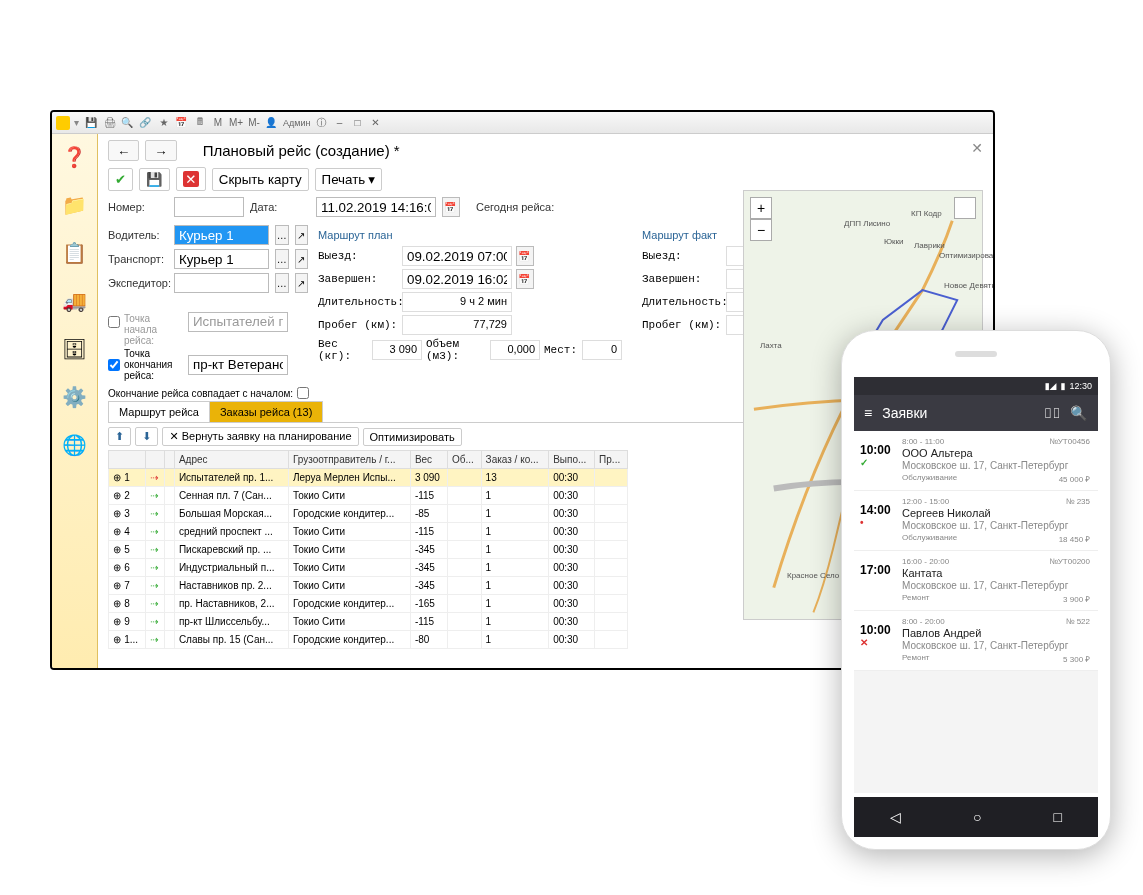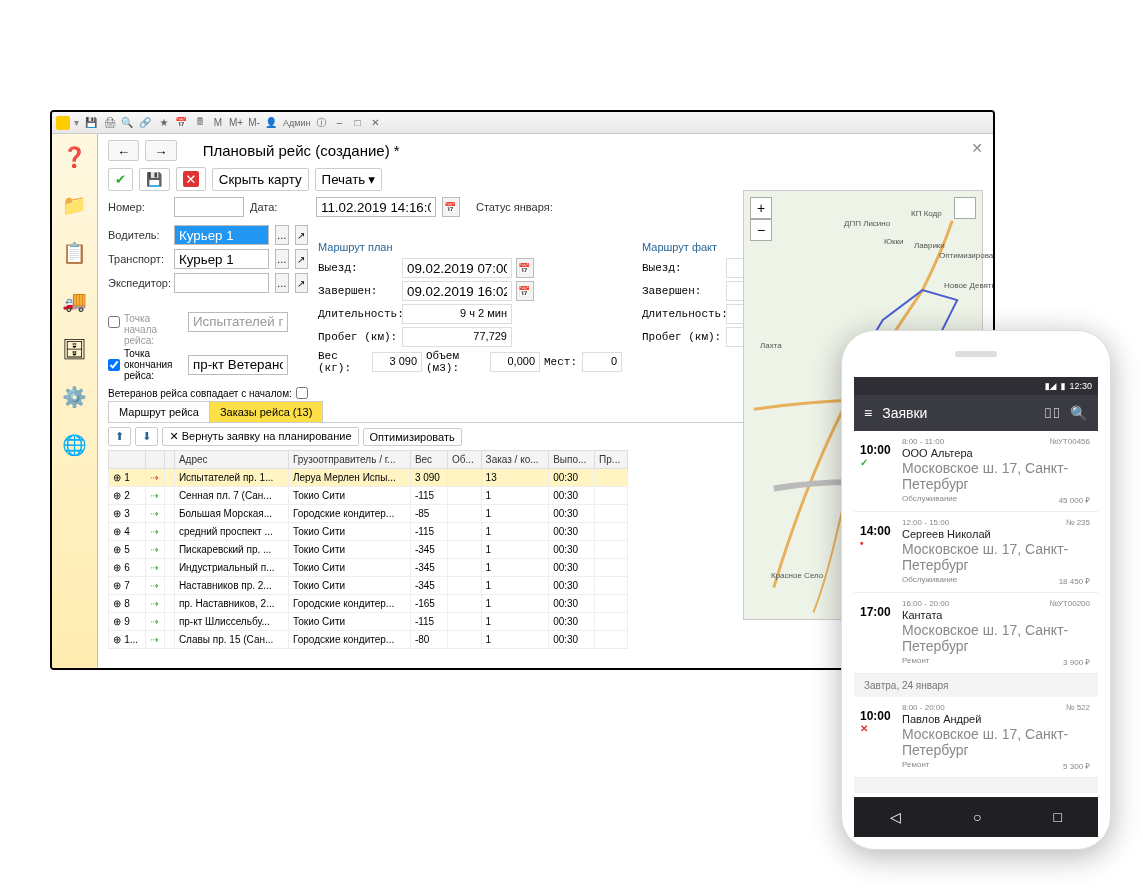--- a/index.html
+++ b/index.html
@@ -27,32 +27,32 @@
 .tool-btn { border:1px solid #ccc; background:#fff; padding:3px 6px; border-radius:2px; cursor:pointer; display:flex; align-items:center; gap:3px; }
 .green-check { color:#3a3; }
 .red-x { background:#d33; color:#fff; border-radius:2px; width:16px; height:16px; display:flex; align-items:center; justify-content:center; }
 
 .form-row { display:flex; align-items:center; gap:6px; margin:4px 0; font-size:11px; }
 .form-row label { min-width:60px; color:#333; }
 .input { border:1px solid #bbb; padding:2px 4px; height:20px; background:#fff; }
 .input.sel { background:#2196f3; color:#fff; }
 .cal-btn { border:1px solid #bbb; width:18px; height:20px; background:#f4f4f4; cursor:pointer; font-size:10px; }
 
-.plan-grid { display:flex; gap:20px; margin-top:20px; }
+.plan-grid { display:flex; gap:20px; margin-top:8px; }
 .plan-col { display:flex; flex-direction:column; gap:3px; }
 .plan-col .hdr { color:#2a6496; font-size:11px; margin-bottom:2px; }
 .plan-col .row { display:flex; align-items:center; gap:4px; }
 .plan-col .row label { width:80px;font-family:Liberation Mono, monospace; }
 .plan-col .row .val { border:1px solid #ddd; padding:2px 4px; width:110px; text-align:right; height:20px; }
 
 .chk-row { display:flex; align-items:center; gap:4px; margin:2px 0; font-size:10px; }
 .chk-row input[type=checkbox] { width:12px; height:12px; }
 
 .tabs { display:flex; margin-top:0; border-bottom:1px solid #ccc; }
-.tab { padding:4px 10px; border:1px solid #ccc; border-bottom:none; background:#fde047; margin-right:-1px; cursor:pointer; font-size:11px; }
+.tab { padding:4px 10px; border:1px solid #ccc; border-bottom:none; background:#eab308; margin-right:-1px; cursor:pointer; font-size:11px; }
 .tab.active { background:#fff; }
 
 .table-toolbar { display:flex; gap:4px; padding:4px 0; align-items:center; }
 .table-toolbar .tbtn { border:1px solid #ccc; padding:2px 6px; background:#fff; cursor:pointer; font-size:11px; border-radius:2px; }
 
 table.grid { width:100%; border-collapse:collapse; font-size:10px; }
 table.grid th { background:#f4f4f4; border:1px solid #ddd; padding:3px 4px; text-align:left; font-weight:normal; color:#333; }
 table.grid td { border:1px solid #eee; padding:3px 4px; white-space:nowrap; overflow:hidden; }
 table.grid tr.sel td { background:#fff4c2; }
 .route-icon { color:#3a3; font-size:10px; }
@@ -72,21 +72,21 @@
 .statusbar { height:18px; background:#2e2e34; color:#fff; display:flex; justify-content:flex-end; align-items:center; padding:0 6px; font-size:9px; gap:4px; }
 .appbar { height:36px; background:#3a3a42; color:#fff; display:flex; align-items:center; padding:0 10px; font-size:14px; gap:10px; }
 .appbar .title { flex:1; }
 .appbar .aicon { font-size:14px; }
 .section-hdr { padding:6px 10px; color:#777; font-size:10px; background:#f4f4f4; }
 .card { background:#fff; border-bottom:1px solid #eee; padding:6px 8px 6px 6px; display:flex; gap:6px; }
 .card .time { font-size:12px; font-weight:bold; width:36px; padding-top:6px; }
 .card .body { flex:1; }
 .card .top-row { display:flex; justify-content:space-between; font-size:8px; color:#888; }
 .card .name { font-size:11px; color:#222; margin:1px 0; }
-.card .addr { font-size:14px; color:#888; }
+.card .addr { font-size:10px; color:#888; }
 .card .bot-row { display:flex; justify-content:space-between; font-size:8px; color:#888; margin-top:2px; }
 .card .status-ic { width:12px; font-size:10px; }
 .navbar { position:absolute; bottom:12px; left:12px; right:12px; height:40px; background:#1f1f24; display:flex; justify-content:space-around; align-items:center; color:#fff; }
 .navbar span { font-size:14px; }
 </style>
 </head>
 <body>
 
 <div class="desktop-window">
   <div class="titlebar">
@@ -142,21 +142,21 @@
         <button class="tool-btn">Скрыть карту</button>
         <button class="tool-btn"><span>Печать</span> ▾</button>
       </div>
 
       <div class="form-row">
         <label>Номер:</label>
         <input class="input" style="width: 70px;">
         <label>Дата:</label>
         <input class="input" style="width: 120px;" value="11.02.2019 14:16:06">
         <button class="cal-btn">📅</button>
-        <label style="margin-left:10px;">Статус января:</label>
+        <label style="margin-left:10px;">Сегодня рейса:</label>
       </div>
 
       <div style="display:flex; gap:10px;">
         <div style="width:200px;">
           <div class="form-row">
             <label>Водитель:</label>
             <input class="input sel" style="width: 95px;" value="Курьер 1">
             <button class="cal-btn">…</button>
             <button class="cal-btn">↗</button>
           </div>
@@ -230,21 +230,21 @@
               </div>
             <div class="row">
                 <label>Пробег (км):</label>
                 <div class="val">0,000</div>
               </div>
           </div>
         </div>
       </div>
 
       <div class="chk-row" style="margin-top:4px;">
-        <label>Ветеранов рейса совпадает с началом:</label>
+        <label>Окончание рейса совпадает с началом:</label>
         <input type="checkbox" style="">
       </div>
 
       <div class="tabs">
         <div class="tab active">Маршрут рейса</div>
         <div class="tab">Заказы рейса (13)</div>
       </div>
 
       <div class="table-toolbar">
         <button class="tbtn" style="color:#2a6496;">⬆</button>
@@ -409,21 +409,21 @@
         </svg>
         <div id="map-places">
             <div class="map-place" style="left: 167px; top: 18px; text-align: right;">КП Кодр</div>
             <div class="map-place" style="left: 100px; top: 28px;">ДПП Лисино</div>
             <div class="map-place" style="left: 140px; top: 46px;">Юкки</div>
             <div class="map-place" style="left: 170px; top: 50px;">Лаврики</div>
             <div class="map-place" style="left: 195px; top: 60px;">Оптимизировать</div>
             <div class="map-place" style="left: 200px; top: 90px;">Новое Девяткино</div>
             <div class="map-place" style="left: 16px; top: 150px;">Лахта</div>
             <div class="map-place" style="left: 110px; top: 210px;">Санкт-Петербург</div>
-            <div class="map-place" style="left: 8px; top: 380px; padding-left: 19px;">Красное Село</div>
+            <div class="map-place" style="left: 24px; top: 380px; padding-left: 19px;">Красное Село</div>
           </div>
       </div>
     </div>
   </div>
 </div>
 
 <div class="phone">
   <div class="phone-speaker"></div>
   <div class="phone-screen">
     <div class="statusbar">
@@ -477,21 +477,20 @@
             </div>
             <div class="name">Кантата</div>
             <div class="addr">Московское ш. 17, Санкт-Петербург</div>
             <div class="bot-row">
               <span>Ремонт</span>
               <span>3 900 ₽</span>
             </div>
           </div>
         </div>
       </div>
-    <div class="section-hdr">Завтра, 24 января</div>
     <div id="phone-cards-tomorrow">
         <div class="card">
           <div class="time">10:00<div class="status-ic" style="color:#d33">✕</div></div>
           <div class="body">
             <div class="top-row">
               <span>8:00 - 20:00</span>
               <span>№ 522</span>
             </div>
             <div class="name">Павлов Андрей</div>
             <div class="addr">Московское ш. 17, Санкт-Петербург</div>

